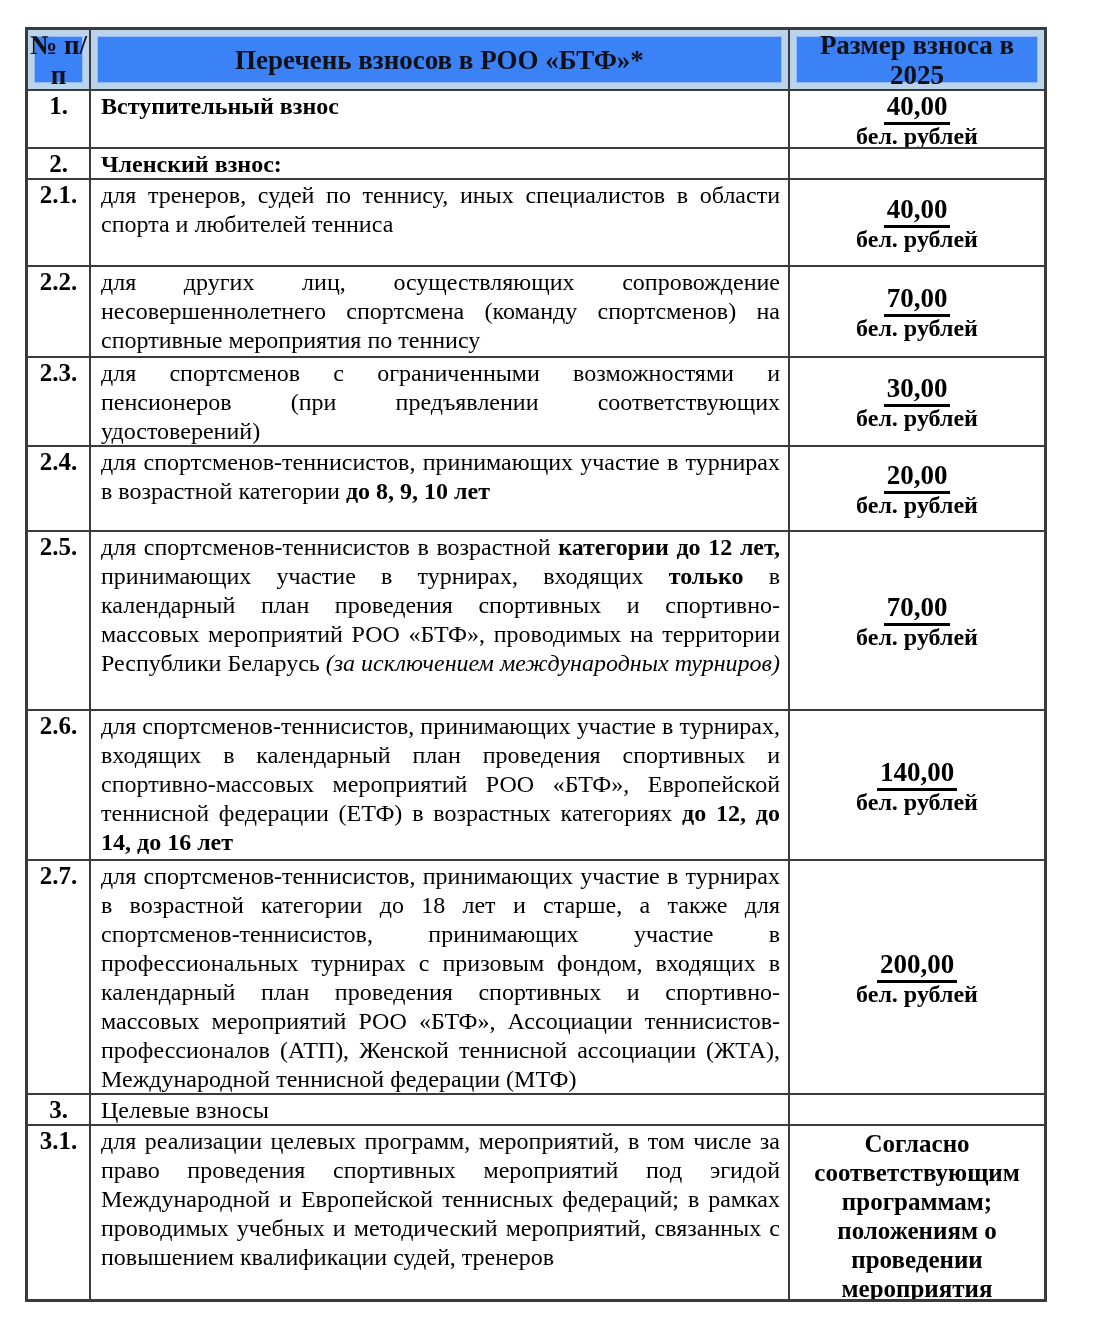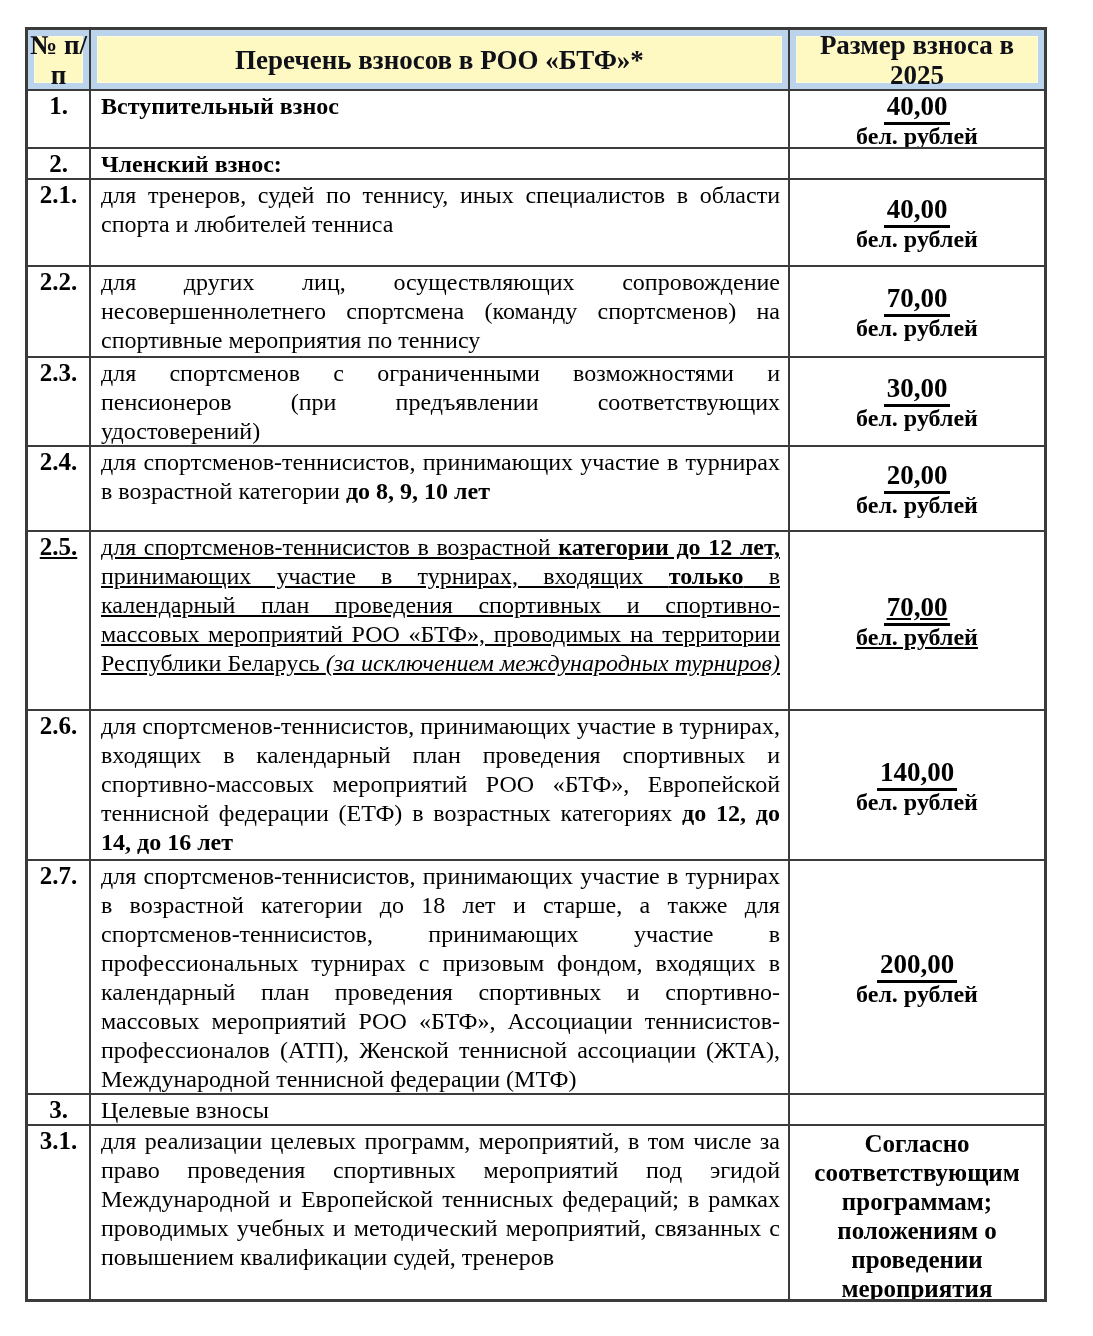--- a/index.html
+++ b/index.html
@@ -14,27 +14,27 @@
   .cell:last-child{border-right:0;}
 
   
   .tbl > .row:nth-child(1){height:59px;}
   .tbl > .row:nth-child(2){height:56px;}
   .tbl > .row:nth-child(3){height:29px;}
   .tbl > .row:nth-child(4){height:85px;}
   .tbl > .row:nth-child(5){height:89px;}
   .tbl > .row:nth-child(6){height:87px;}
   .tbl > .row:nth-child(7){height:83px;}
-  .tbl > .row:nth-child(8){height:177px;text-decoration:underline;}
+  .tbl > .row:nth-child(8){height:177px;}
   .tbl > .row:nth-child(9){height:148px;}
   .tbl > .row:nth-child(10){height:232px;}
   .tbl > .row:nth-child(11){height:29px;}
   .tbl > .row:nth-child(12){height:173px;}
 
-  .hdr .cell{background:#fef9c3;display:flex;align-items:center;justify-content:center;
+  .hdr .cell{background:#3b82f6;display:flex;align-items:center;justify-content:center;
              text-align:center;font-weight:bold;font-size:27px;line-height:30px;color:#101018;
              box-shadow:inset 0 0 0 6px #bcd4eb, inset 0 0 0 7px rgba(255,255,255,.45);}
   .num{font-weight:bold;font-size:25px;text-align:center;padding-top:1px;line-height:28px;}
   .desc{font-size:24px;line-height:29px;text-align:justify;text-justify:inter-word;
         padding:1px 8px 0 10px;}
   .desc .b{font-weight:bold;margin-top:13px;}
   .desc .i{font-style:italic;margin-top:10px;}
   .amount{display:flex;flex-direction:column;align-items:center;justify-content:center;
           text-align:center;padding:0 14px;}
   .amt-value{font-weight:bold;font-size:27px;line-height:34px;}

